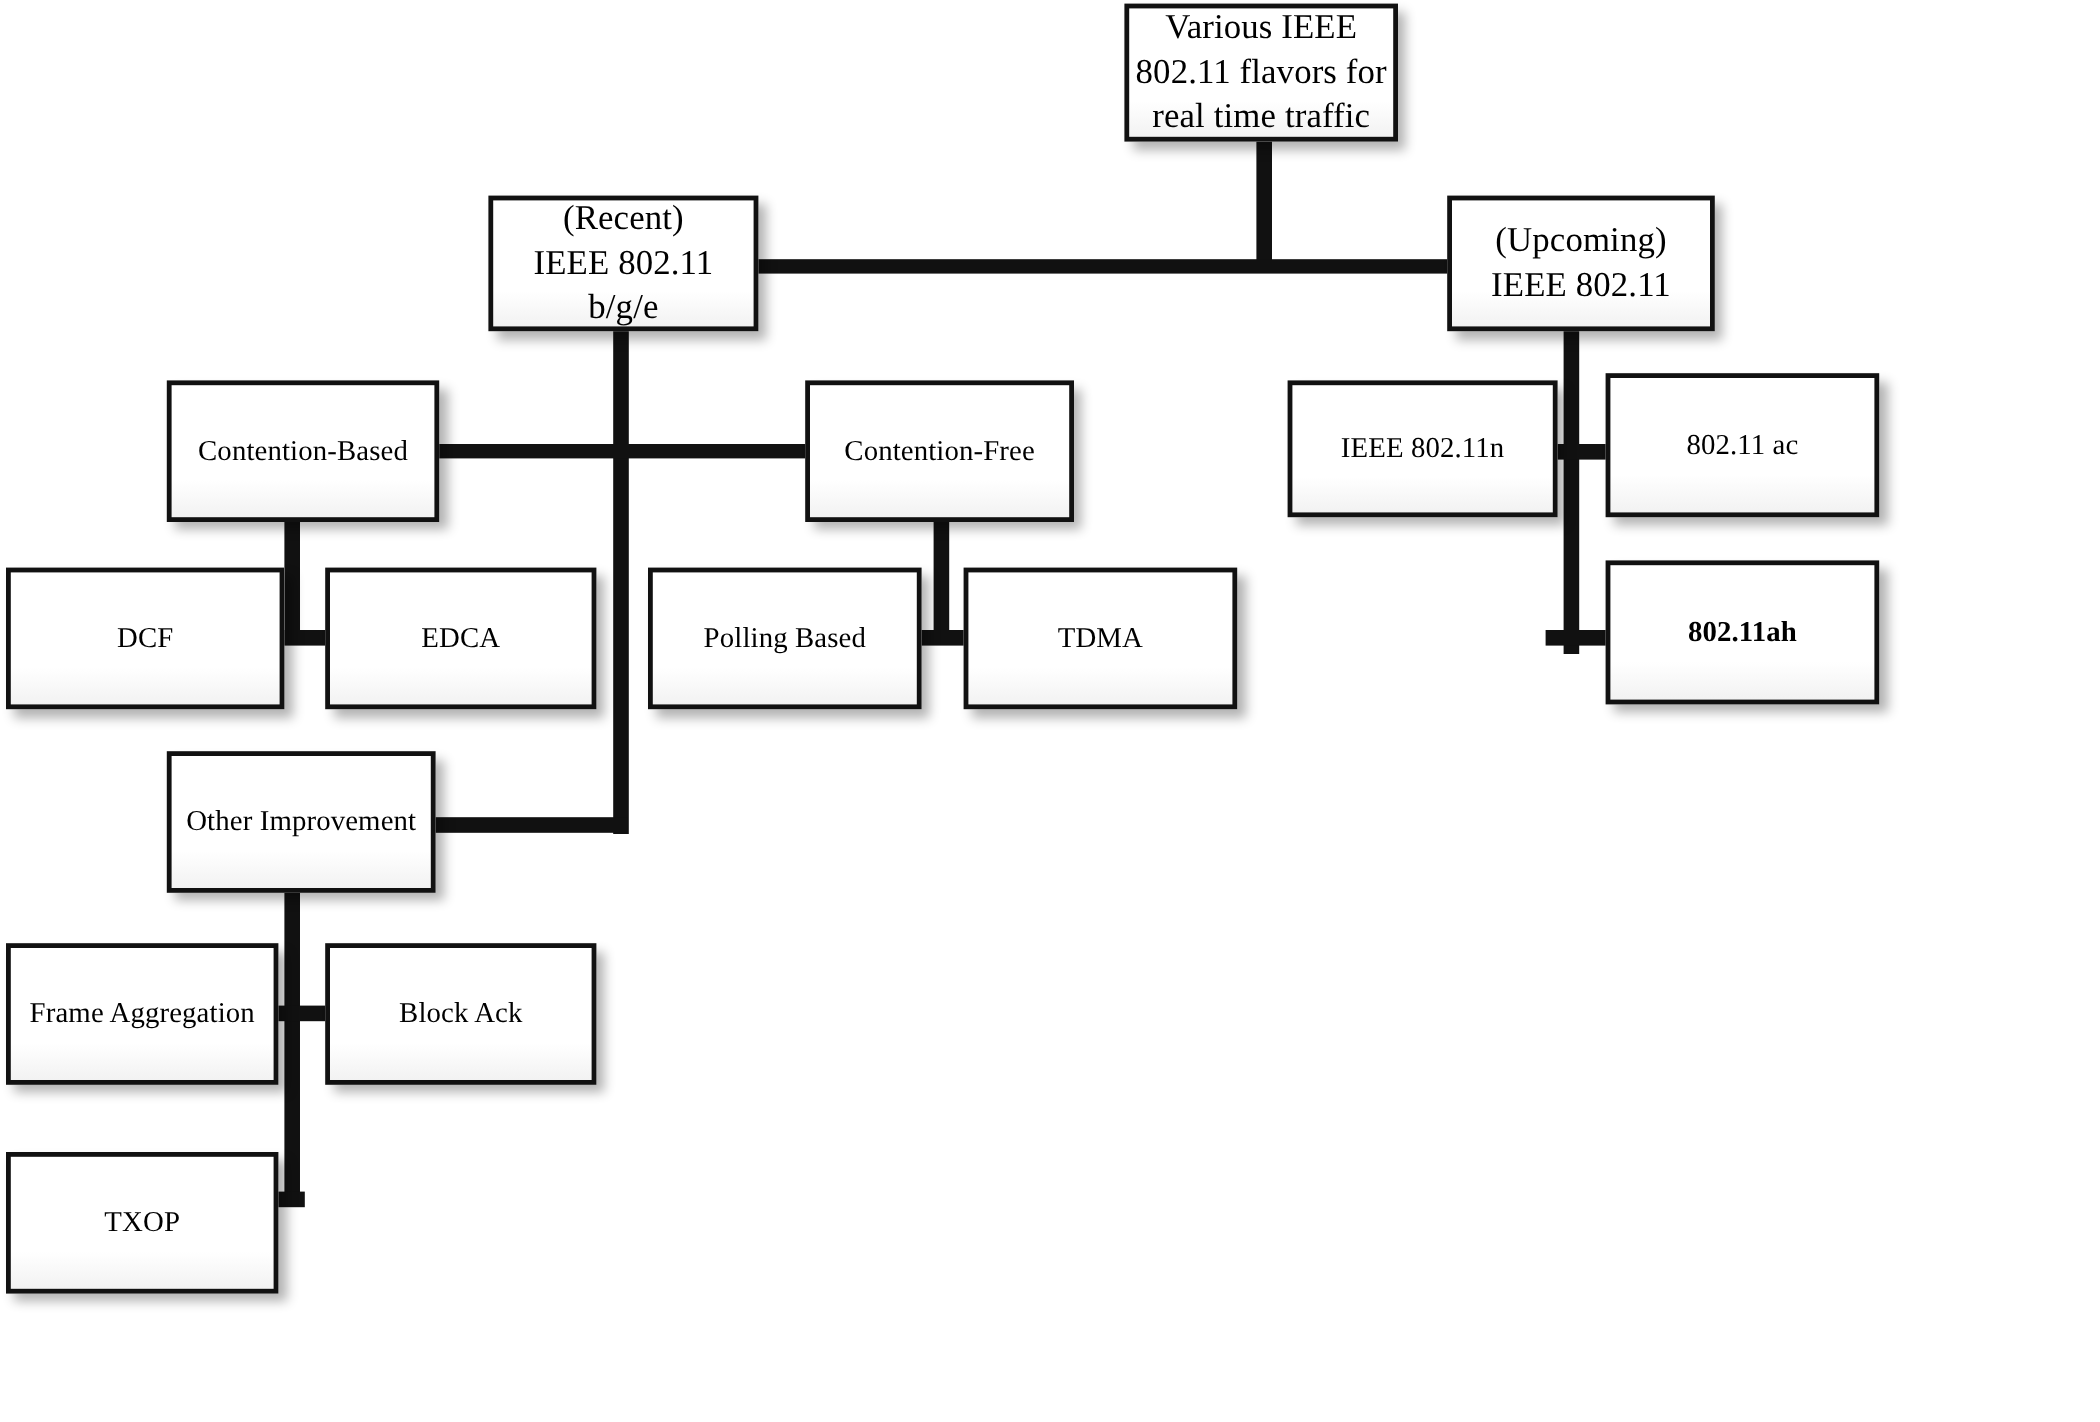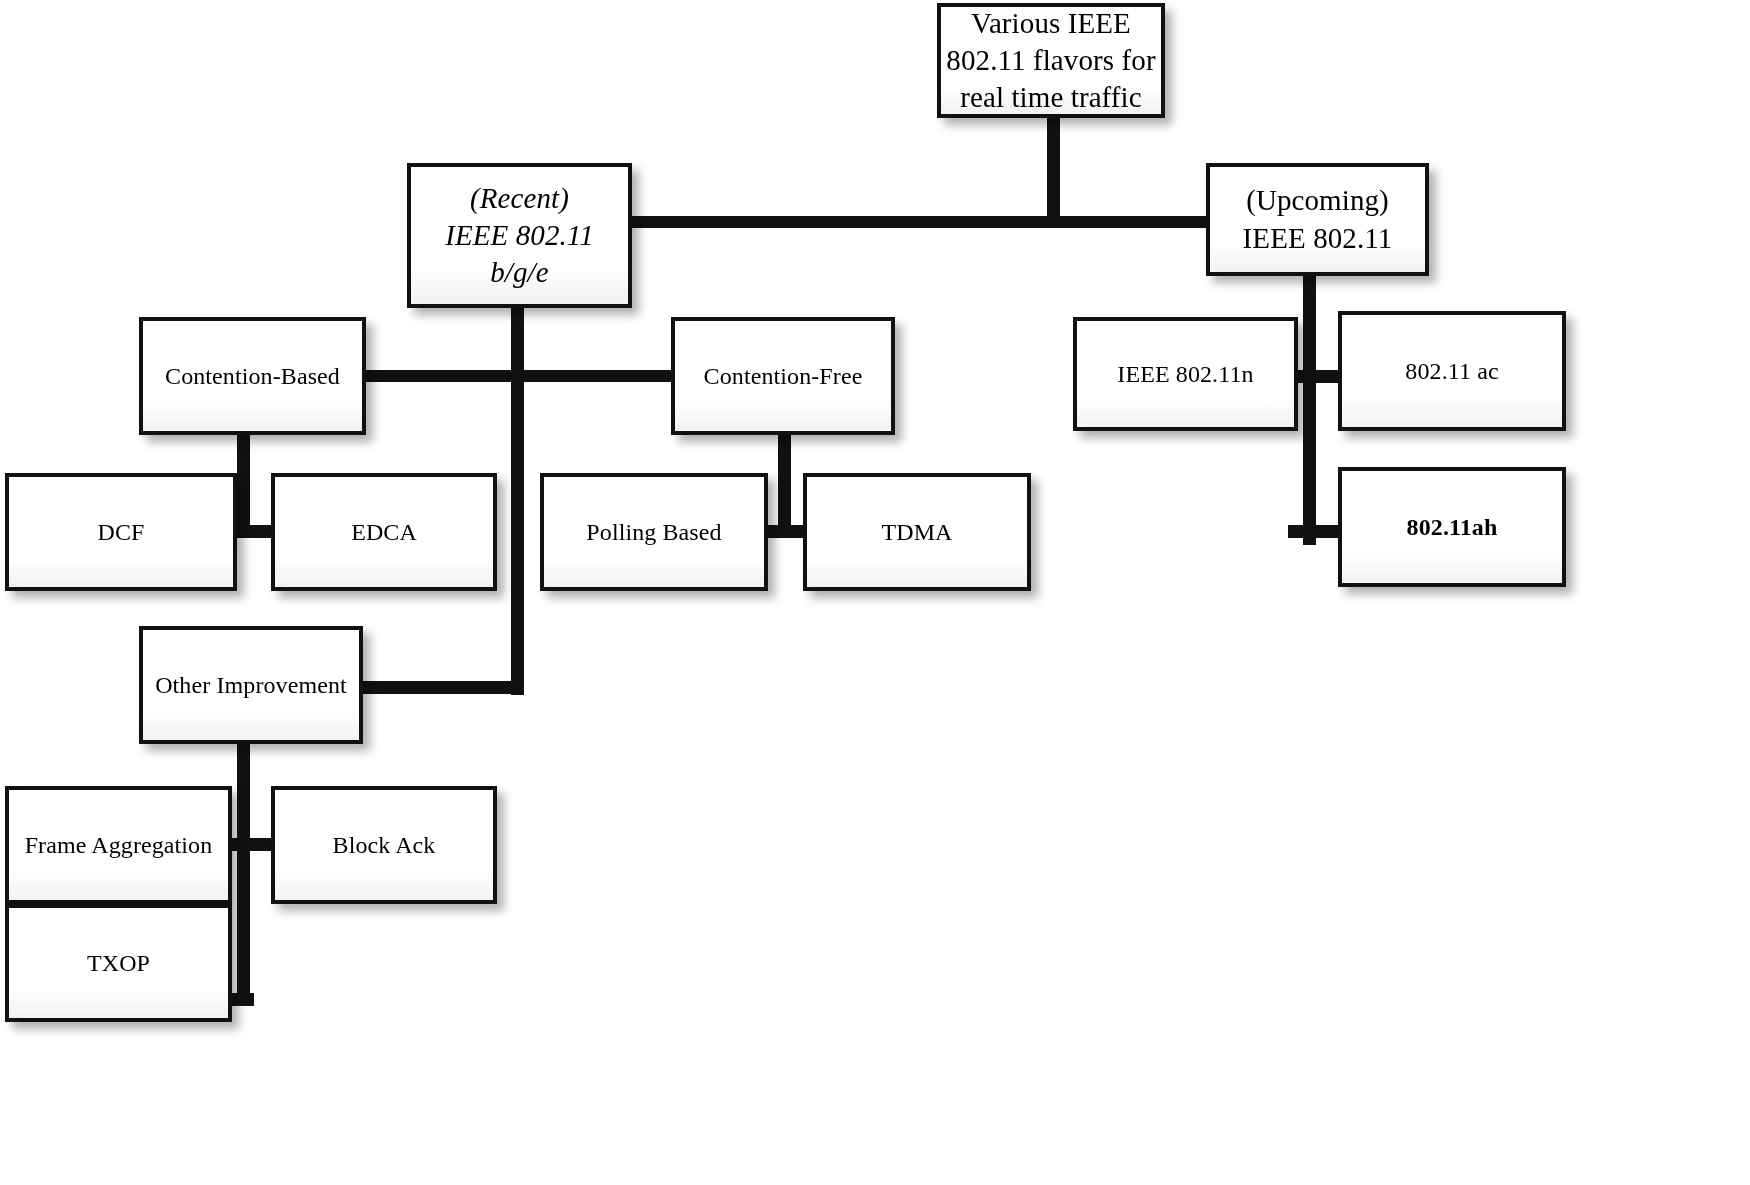--- a/index.html
+++ b/index.html
@@ -76,21 +76,21 @@
   <div class="connector v" style="left:1303px; top:275px; width:13px; height:270px;"></div>
   <div class="connector h" style="left:1288px; top:370px; width:62px; height:13px;"></div>
   <div class="connector h" style="left:1288px; top:525px; width:62px; height:13px;"></div>
 
   <div class="node multiline" style="left:937px; top:3px; width:228px; height:115px;">
     <span class="label">Various IEEE
 802.11 flavors for
 real time traffic</span>
   </div>
 
-  <div class="node multiline" style="left:407px; top:163px; width:225px; height:145px;font-style:italic;">
+  <div class="node multiline" style="left:407px; top:163px; width:225px; height:113px;">
     <span class="label">(Recent)
 IEEE 802.11 b/g/e</span>
   </div>
 
   <div class="node multiline" style="left:1206px; top:163px; width:223px; height:113px;text-align:center;">
     <span class="label">(Upcoming)
 IEEE 802.11</span>
   </div>
 
   <div class="node" style="left:139px; top:317px; width:227px; height:118px;">
@@ -122,21 +122,21 @@
   </div>
 
   <div class="node" style="left:5px; top:786px; width:227px; height:118px;">
     <span class="label">Frame Aggregation</span>
   </div>
 
   <div class="node" style="left:271px; top:786px; width:226px; height:118px;">
     <span class="label">Block Ack</span>
   </div>
 
-  <div class="node" style="left:5px; top:904px; width:227px; height:118px;justify-content:flex-end;">
+  <div class="node" style="left:5px; top:960px; width:227px; height:118px;justify-content:flex-end;">
     <span class="label">TXOP</span>
   </div>
 
   <div class="node" style="left:1073px; top:317px; width:225px; height:114px;">
     <span class="label">IEEE 802.11n</span>
   </div>
 
   <div class="node" style="left:1338px; top:311px; width:228px; height:120px;">
     <span class="label">802.11 ac</span>
   </div>

